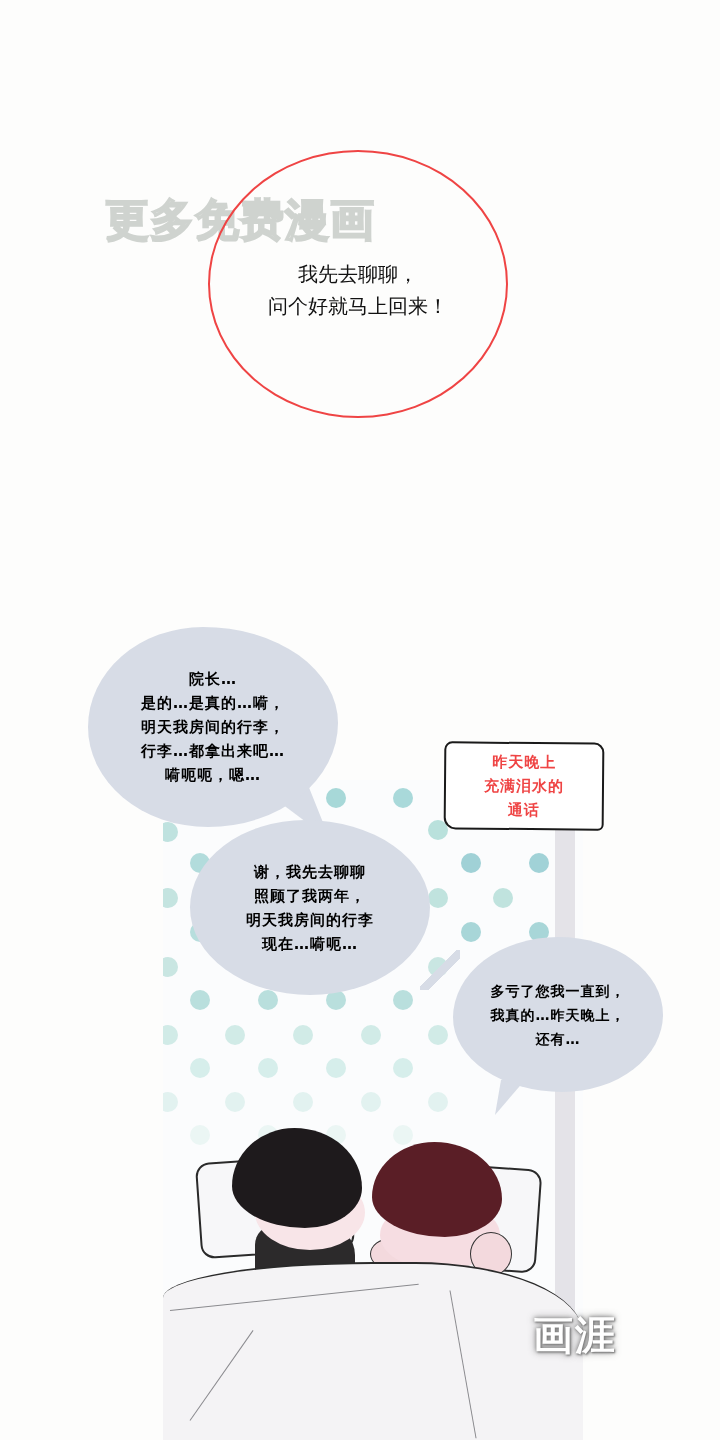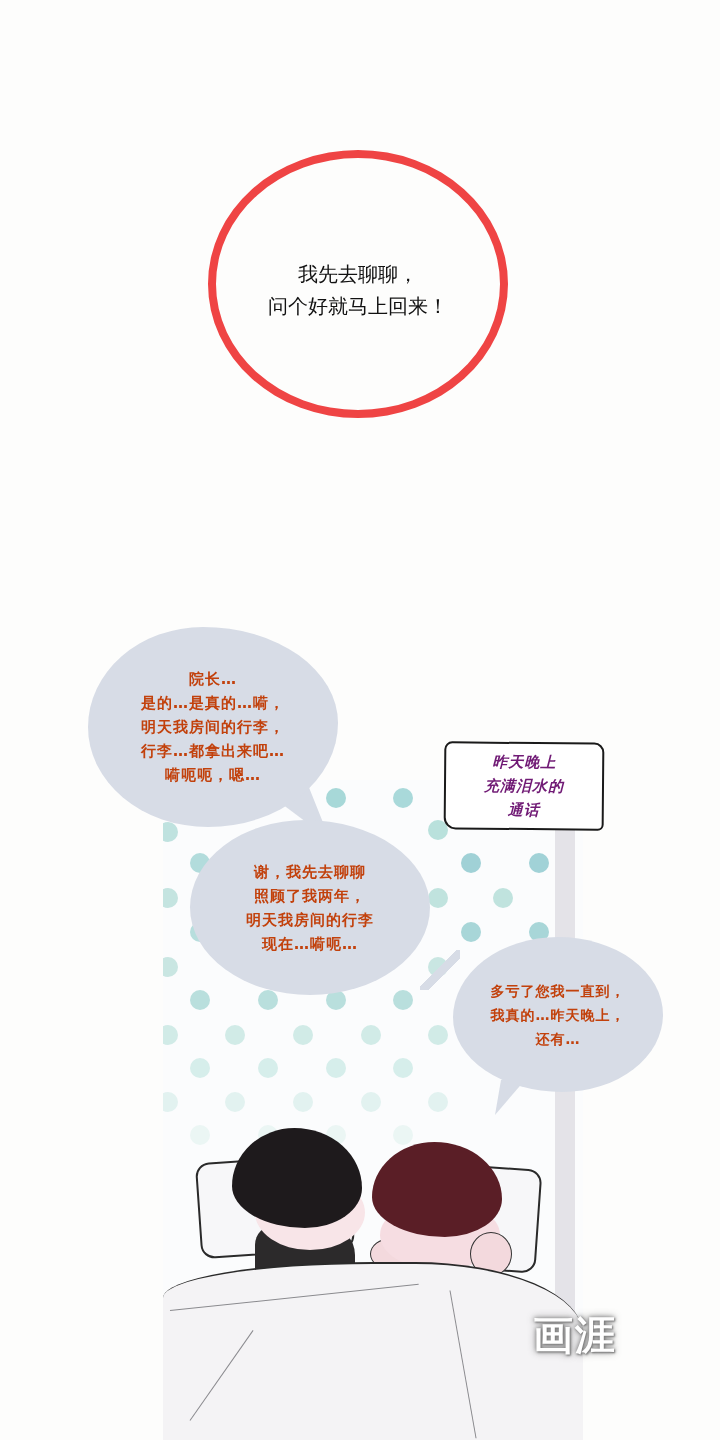--- a/index.html
+++ b/index.html
@@ -13,48 +13,48 @@
     
     .wm-top { left: 50px; top: 195px; width: 340px; }
     .wm-line { font-weight: bold; font-size: 44px; letter-spacing: 1px; line-height: 50px;
       color: transparent; -webkit-text-stroke: 2px #cfd3cf; }
     .wm-line1 { padding-left: 55px; }
     .wm-line2 { -webkit-text-stroke: 2px #cde0cf; }
     .wm-line2 .green { -webkit-text-stroke: 2px #b9e1c2; }
 
     
     .circle-bubble { left: 208px; top: 150px; width: 300px; height: 268px;
-      border: 8px solid #ef4444; border-radius: 50%; background: transparent;
+      border: 2px solid #ef4444; border-radius: 50%; background: transparent;
       display: flex; align-items: center; justify-content: center; box-sizing: border-box; }
     .circle-text { font-size: 20px; color: #111; text-align: center; line-height: 32px; margin-top: 12px; }
 
     
     .panel { left: 163px; top: 780px; width: 420px; height: 660px; overflow: hidden; background: #fbfcfd; }
     .dot { position: absolute; width: 20px; height: 20px; border-radius: 50%; }
     .wall-strip { position: absolute; left: 392px; top: 50px; width: 20px; height: 560px; background: #e4e3e8; }
 
     
     .cloud { position: absolute; background: #d7dce6; display: flex; align-items: center; justify-content: center; }
-    .cloud-text { font-size: 15px; font-weight: bold; color: #c2410c; text-align: center; line-height: 24px; letter-spacing: 1px; }
+    .cloud-text { font-size: 15px; font-weight: bold; color: #000000; text-align: center; line-height: 24px; letter-spacing: 1px; }
 
     .bubble1 { left: 88px; top: 627px; width: 250px; height: 200px; border-radius: 46% 54% 52% 48% / 50% 48% 52% 50%; }
     .bubble1-tail { position: absolute; left: 270px; top: 780px; width: 60px; height: 60px; background: #d7dce6;
       clip-path: polygon(0 0, 60% 0, 100% 100%, 20% 40%); }
     .bubble2 { left: 190px; top: 820px; width: 240px; height: 175px; border-radius: 48% 52% 50% 50% / 50% 50% 50% 50%; }
     .bubble2-tail { position: absolute; left: 420px; top: 950px; width: 40px; height: 40px;
       background: linear-gradient(45deg, transparent 45%, #d7dce6 45%, #d7dce6 60%, transparent 60%); transform: rotate(90deg); }
     .bubble3 { left: 453px; top: 937px; width: 210px; height: 155px; border-radius: 50% 50% 48% 52% / 52% 50% 50% 48%; }
     .bubble3-tail { position: absolute; left: 495px; top: 1080px; width: 30px; height: 35px; background: #d7dce6;
       clip-path: polygon(20% 0, 100% 0, 0 100%); }
 
     
     .caption { left: 444px; top: 742px; width: 160px; height: 88px; border: 2.5px solid #1a1a1a;
       border-radius: 8px 10px 6px 12px; background: #fff; box-sizing: border-box;
       display: flex; align-items: center; justify-content: center; transform: rotate(0.5deg); }
-    .caption-text { font-size: 15px; font-weight: bold; color: #701a75; text-align: center; line-height: 24px; letter-spacing: 1px; font-style: italic; }
+    .caption-text { font-size: 15px; font-weight: bold; color: #ef4444; text-align: center; line-height: 24px; letter-spacing: 1px; }
 
     
     .pillow { position: absolute; background: #f7f7f9; border: 2px solid #2a2a2a; border-radius: 14px; }
     .hair { position: absolute; border-radius: 48% 52% 44% 56% / 58% 60% 40% 42%; }
     .face { position: absolute; background: #f8e5e8; border-radius: 50%; }
     .shirt { position: absolute; background: #2c2a2b; border-radius: 20px 30px 10px 10px; }
     .hand { position: absolute; background: #f3d9dd; border-radius: 50%; border: 1.5px solid #333; }
     .blanket { position: absolute; left: 163px; top: 1262px; width: 420px; height: 178px; background: #f4f3f5;
       border-top: 2px solid #2a2a2a; border-radius: 50% 40% 0 0 / 20% 40% 0 0; }
     .fold { position: absolute; height: 1px; background: #8a8a8e; transform-origin: left center; }
@@ -62,20 +62,21 @@
     
     .wm-bottom { left: 500px; top: 1300px; width: 150px; text-align: center; }
     .wm-logo { font-size: 40px; font-weight: bold; color: #fff; line-height: 70px;
       text-shadow: 0 0 4px #777, 0 0 8px #999, 1px 1px 2px #666; letter-spacing: 2px; }
     .wm-sub { font-size: 27px; color: #fff; text-shadow: 0 0 3px #555, 0 0 6px #888; line-height: 40px; }
   </style>
 </head>
 <body>
 
 <div class="abs wm-top">
+  <div class="wm-line wm-line1">更多免费漫画</div>
 </div>
 
 <div class="abs circle-bubble">
   <div class="circle-text">
     <div>我先去聊聊，</div>
     <div>问个好就马上回来！</div>
   </div>
 </div>
 
 <div class="abs panel">

